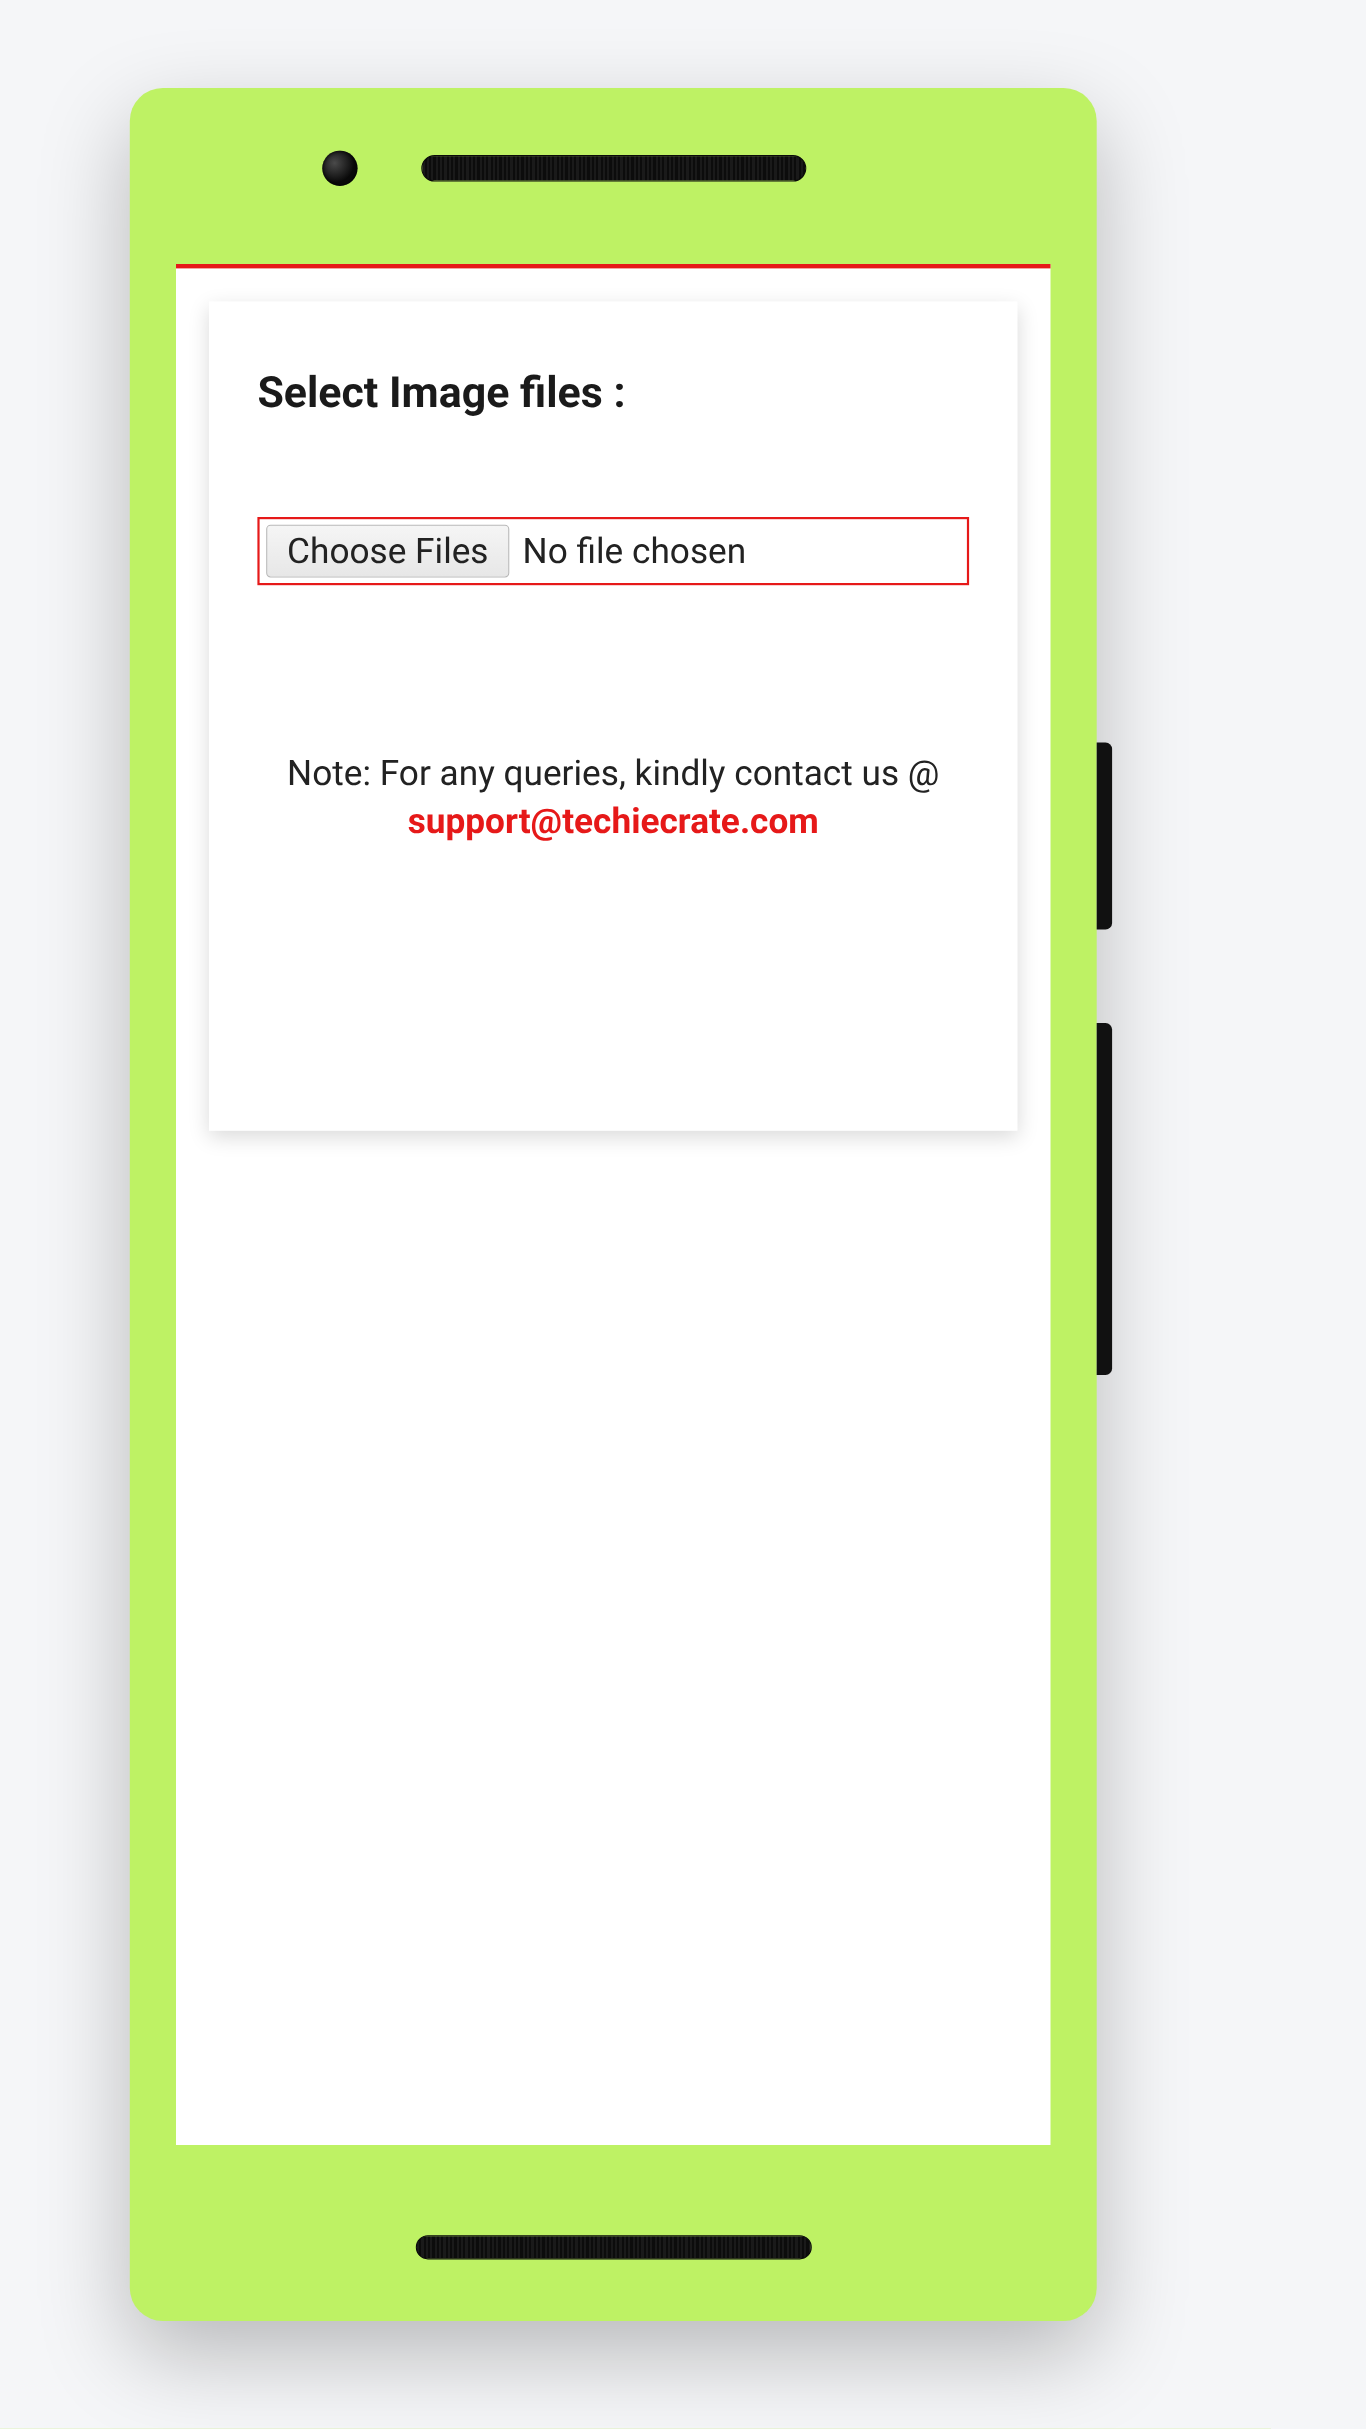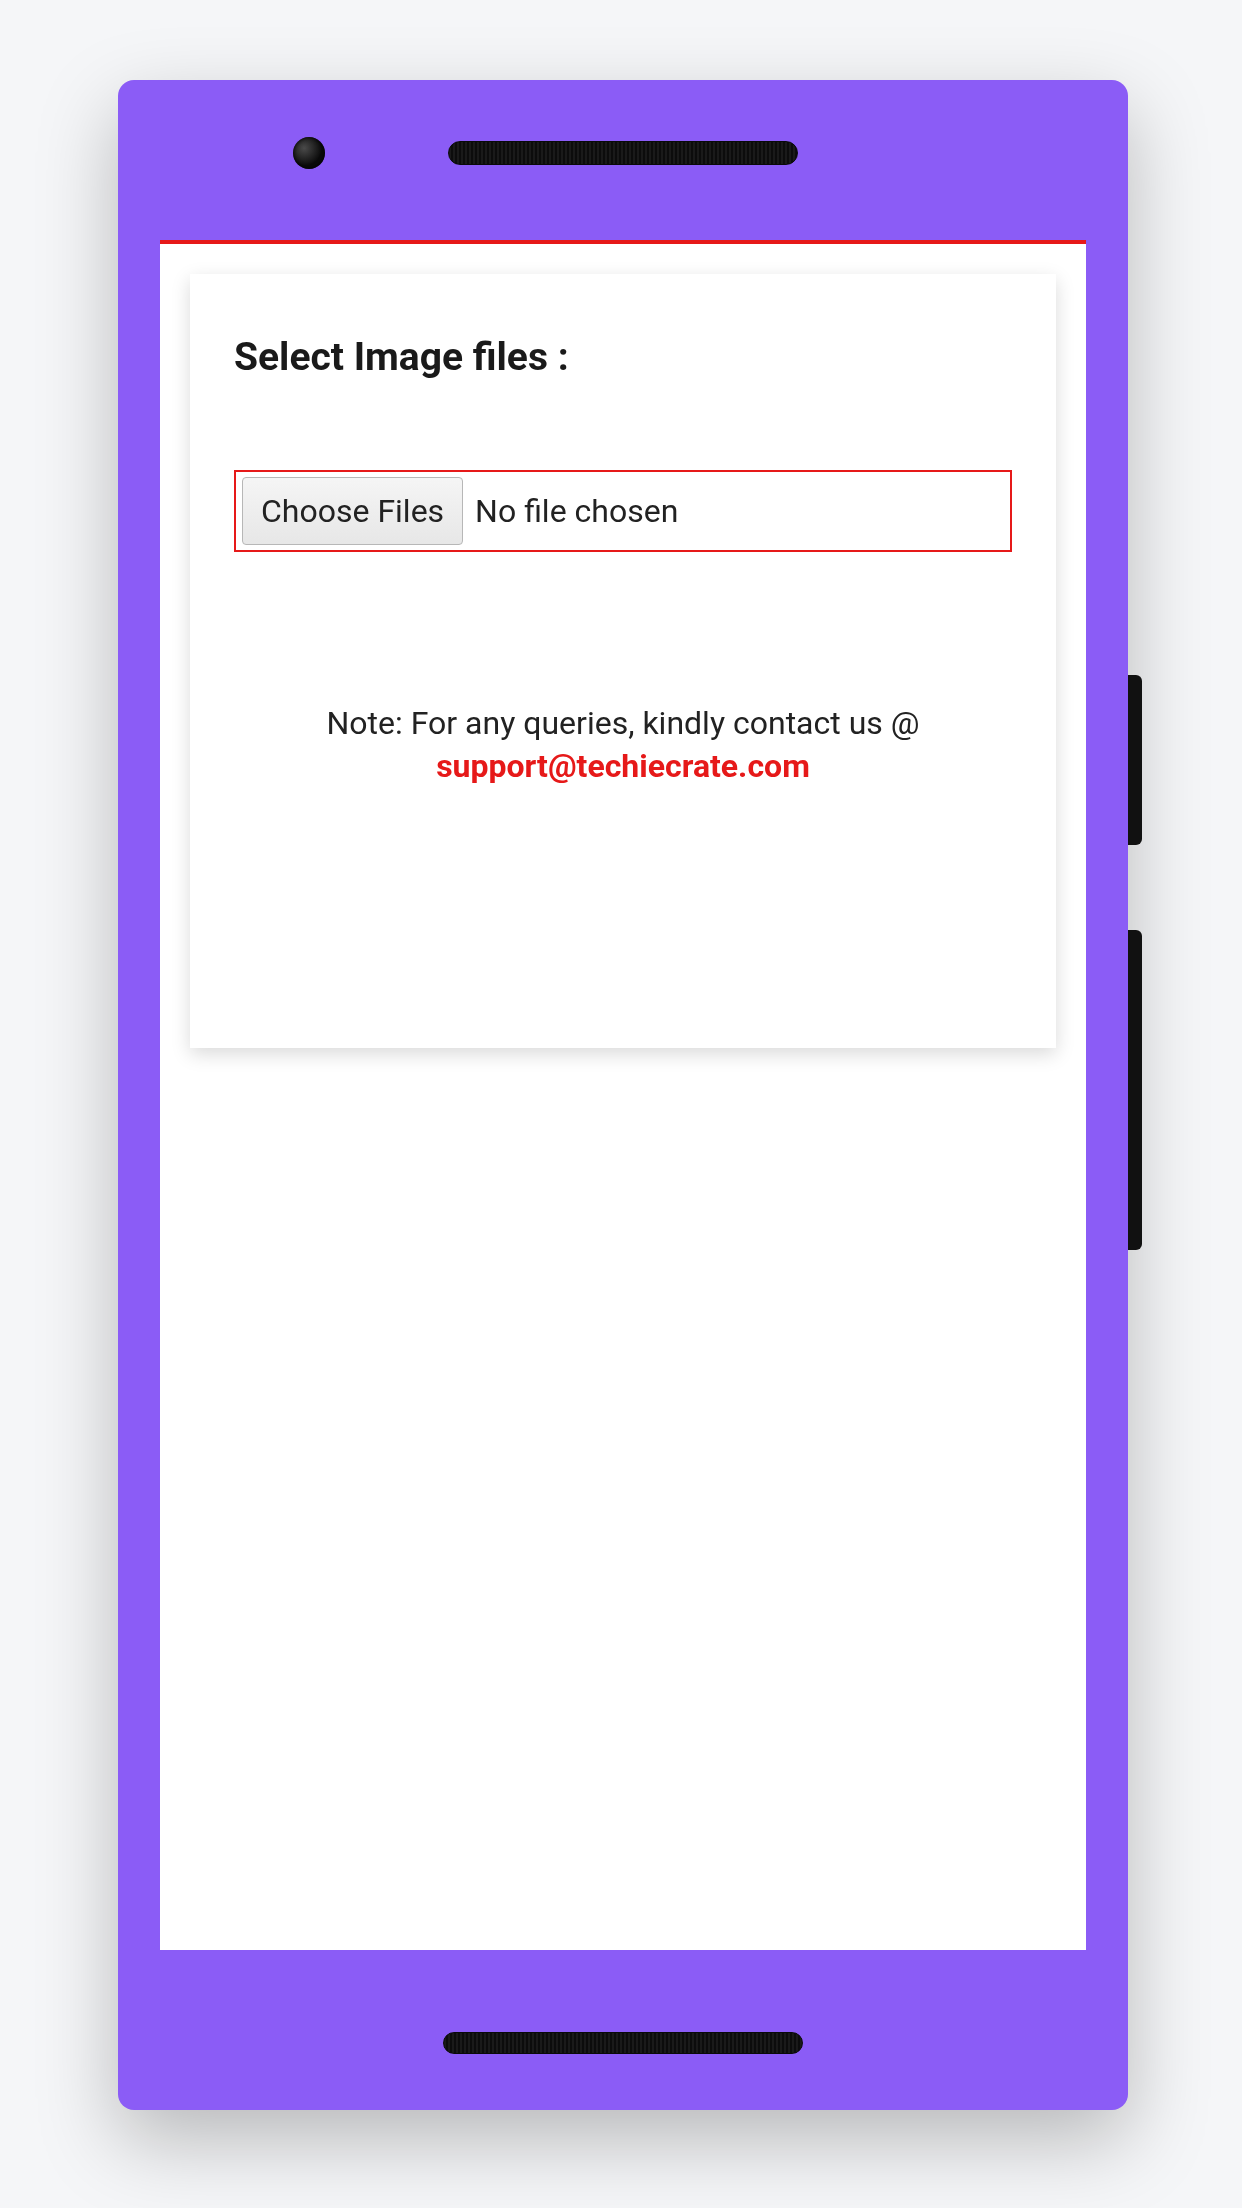--- a/index.html
+++ b/index.html
@@ -12,24 +12,24 @@
       height: 2208px;
       background: #f5f6f8;
       font-family: -apple-system, BlinkMacSystemFont, "Segoe UI", Roboto, Arial, sans-serif;
       position: relative;
       overflow: hidden;
     }
     .phone-frame {
       position: absolute;
       left: 118px;
       top: 80px;
-      width: 1010px;
+      width: 879px;
       height: 2030px;
-      background: #8b5cf6;
-      border-radius: 16px;
+      background: #bef264;
+      border-radius: 30px;
       box-shadow: 0 30px 80px rgba(0,0,0,0.25);
     }
     .phone-top {
       position: absolute;
       top: 48px;
       left: 0;
       right: 0;
       height: 50px;
       display: flex;
       align-items: center;
@@ -83,21 +83,21 @@
       padding: 5px 6px;
       display: flex;
       align-items: center;
       gap: 12px;
       width: 100%;
     }
     .choose-files-btn {
       background: linear-gradient(#f5f5f5, #e7e7e7);
       border: 1px solid #b7b7b7;
       border-radius: 4px;
-      padding: 14px 18px;
+      padding: 4px 18px;
       font-size: 32px;
       color: #222;
       cursor: pointer;
       font-family: inherit;
     }
     .file-status {
       font-size: 32px;
       color: #222;
     }
     .note {

